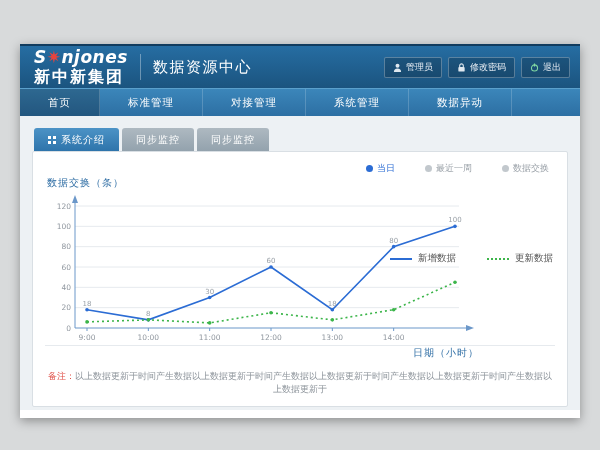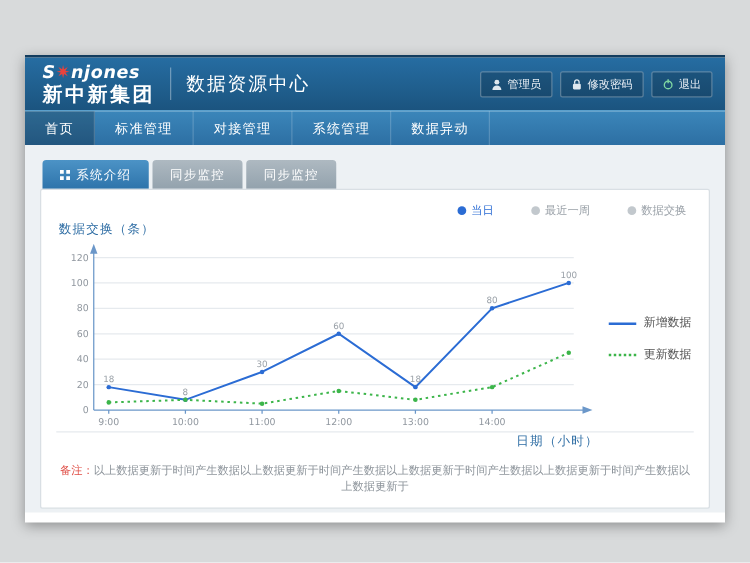--- a/index.html
+++ b/index.html
@@ -4,34 +4,34 @@
 <style>
   *{margin:0;padding:0;box-sizing:border-box}
   html,body{width:600px;height:450px}
   body{background:#d8dadb;font-family:"DejaVu Sans",sans-serif;position:relative;overflow:hidden}
   .window{position:absolute;left:20px;top:44px;width:560px;height:374px;background:#fff;
           box-shadow:0 3px 10px rgba(0,0,0,.35)}
   
   .topbar{height:44px;background:linear-gradient(#266da2,#1b547f);display:flex;align-items:center;
           padding:0 10px;border-top:2px solid #123c5e}
   .logo{display:flex;flex-direction:column;line-height:1;margin-left:4px}
-  .logo-top{color:#fff;font-size:14px;font-weight:bold;letter-spacing:.5px;font-style:italic}
+  .logo-top{color:#fff;font-size:17px;font-weight:bold;letter-spacing:.5px;font-style:italic}
   .logo-star{color:#e8433d;font-style:normal}
   .logo-bottom{color:#fff;font-size:16px;font-weight:bold;margin-top:3px;letter-spacing:2px}
   .v-div{width:1px;height:26px;background:rgba(255,255,255,.35);margin:0 12px}
   .app-title{color:#fff;font-size:15px;letter-spacing:1.5px}
   .userbar{margin-left:auto;display:flex;gap:6px}
   .ubtn{display:flex;align-items:center;gap:4px;background:rgba(0,0,0,.18);
         border:1px solid rgba(255,255,255,.28);color:#e9eff5;font-size:9px;
         padding:3px 8px;border-radius:2px;cursor:pointer}
   .ubtn svg{display:block}
   
   .navbar{height:28px;background:linear-gradient(#3b86ba,#2d6fa3);display:flex;align-items:stretch;
           border-top:1px solid #5ba0cc}
-  .nav-item{color:#fff;font-size:10.5px;padding:0 16px;display:flex;align-items:center;
+  .nav-item{color:#fff;font-size:10.5px;padding:0 28px;display:flex;align-items:center;
             border-right:1px solid rgba(255,255,255,.18);cursor:pointer;letter-spacing:1px}
   .nav-item.active{background:rgba(0,0,0,.22)}
   
   .content{background:#edf1f4;height:294px;padding:12px 12px 0;position:relative}
   .tabs{display:flex;gap:3px;padding-left:2px}
   .tab{font-size:10px;color:#fff;padding:5px 14px 4px;border-radius:3px 3px 0 0;
        display:flex;align-items:center;gap:5px;cursor:pointer;letter-spacing:1px}
   .tab.active{background:linear-gradient(#4c93c6,#2e74ab)}
   .tab.inactive{background:linear-gradient(#aeb9c1,#93a2ad)}
   .tab .grid-ico{width:8px;height:8px;background:
@@ -47,21 +47,21 @@
   .filter .dot{width:7px;height:7px;border-radius:50%;background:#c2c8cd}
   .filter.active{color:#2b6cd4}
   .filter.active .dot{background:#2b6cd4}
   
   .y-title{color:#2e6da4;font-size:10px;margin:16px 0 2px 4px;letter-spacing:1px}
   .chart-wrap{position:relative;margin-left:2px}
   svg{display:block}
   .tick{font-size:7.5px;fill:#90979f}
   .dlabel{font-size:7px;fill:#9aa1a8}
   .x-title{color:#2e6da4;font-size:10px;text-align:right;margin:-4px 78px 0 0;letter-spacing:1px}
-  .series-legend{position:absolute;right:14px;top:100px;display:flex;flex-direction:column;gap:12px}
+  .series-legend{position:absolute;right:14px;top:100px;display:flex;flex-direction:row;gap:31px}
   .s-item{display:flex;align-items:center;gap:6px;font-size:9.5px;color:#555}
   .s-sample{width:22px;height:0}
   
   .note{position:absolute;left:12px;right:12px;bottom:10px;border-top:1px solid #e6eaee;
         padding-top:24px;font-size:9px;color:#8d949b;text-align:center}
   .note .note-prefix{color:#e05048}
 </style>
 </head>
 <body>
 

